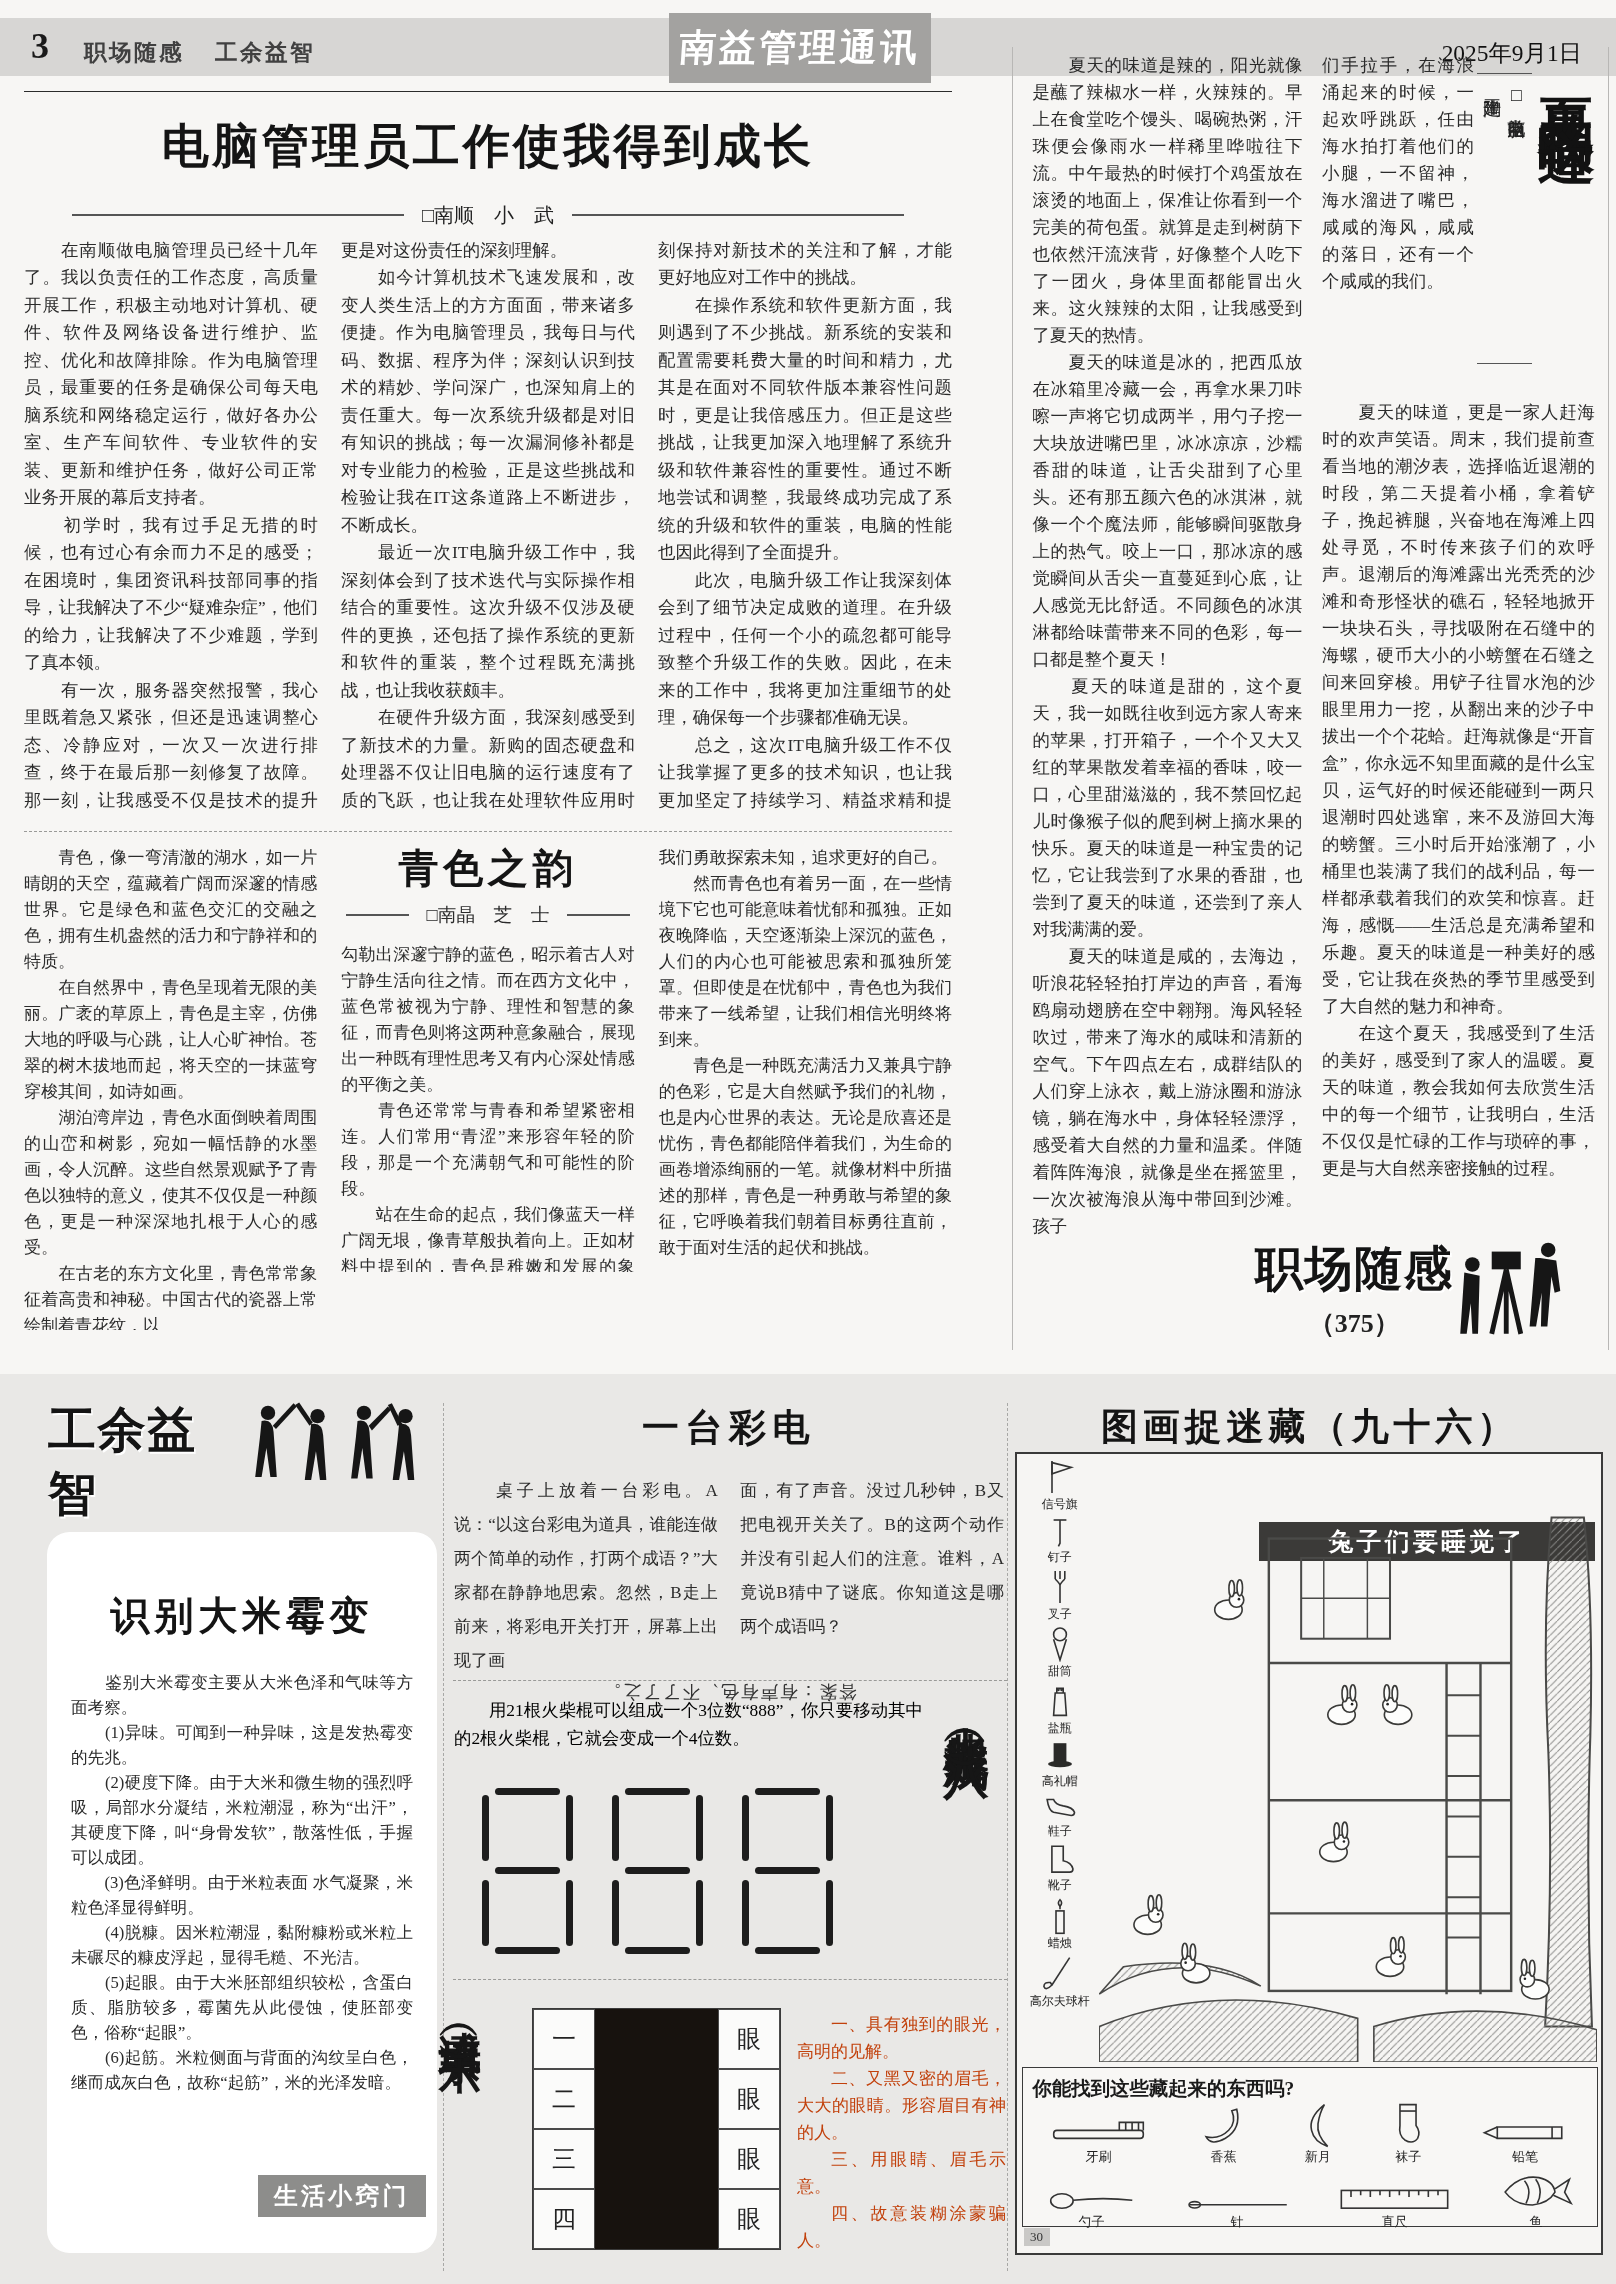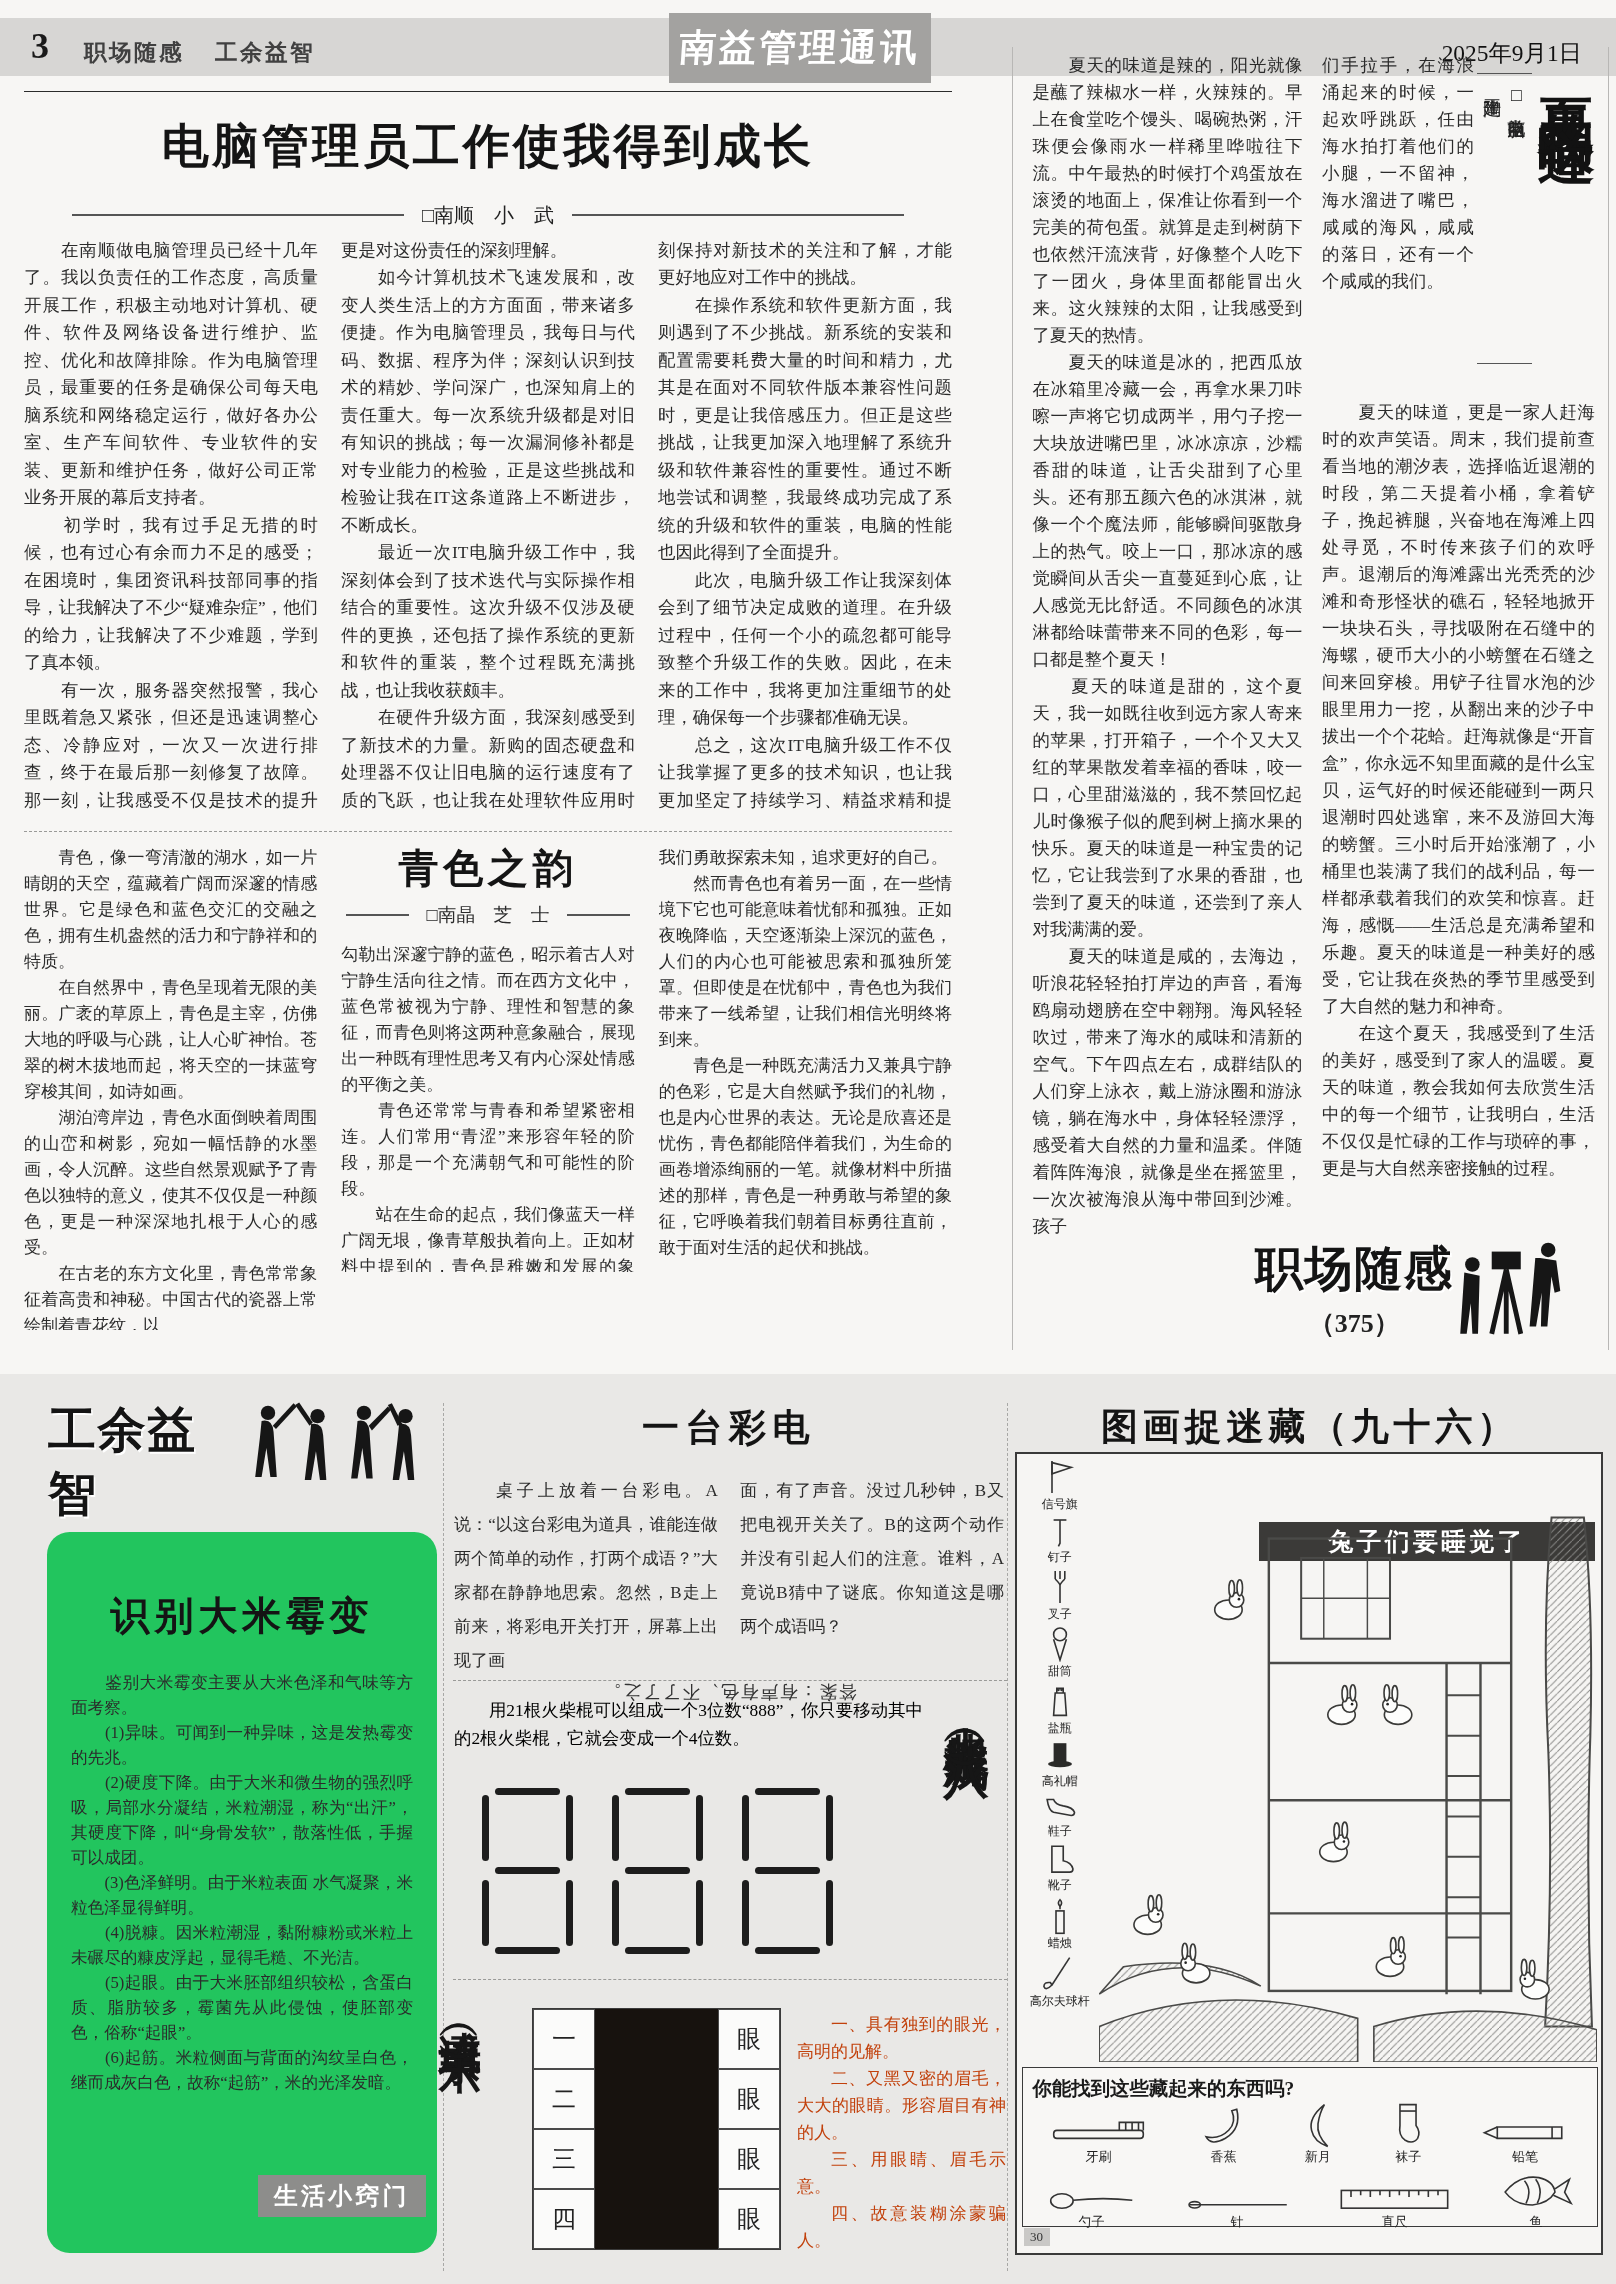--- a/index.html
+++ b/index.html
@@ -48,21 +48,21 @@
   .badge{position:absolute;display:flex;align-items:flex-start;}
   .badge .btxt{font-size:48px;font-weight:bold;letter-spacing:1.6px;color:#141414;
                text-shadow:0 0 1.6px #fff, 1.6px 1.6px 0 #fff;}
   .badge .bnum{font-size:26px;font-weight:bold;margin-top:4.8px;text-align:center;}
   .badge svg{fill:#161616;}
   
   .bottom{position:absolute;left:0;top:1374px;width:1616px;height:910px;background:#e9e8e6;}
   .vd1{position:absolute;left:443px;top:29px;height:868px;}
   .vd2{position:absolute;left:1007px;top:29px;height:868px;}
   
-  .ricebox{position:absolute;left:47px;top:158px;width:390px;height:721px;background:#22c55e;border-radius:22.6px;
+  .ricebox{position:absolute;left:47px;top:158px;width:390px;height:721px;background:#ffffff;border-radius:22.6px;
            padding:27.5px 24px;box-sizing:border-box;overflow:hidden;}
   .rice-title{text-align:center;font-size:39px;font-weight:bold;letter-spacing:4.8px;margin:29px 0 27.5px 0;color:#141414;}
   .ricebox p{margin:0;font-size:16.6px;line-height:25px;text-align:justify;color:#2b2b2b;}
   .tiptab{position:absolute;right:11.3px;bottom:36px;background:#8d8d8b;color:#fff;font-size:24px;font-weight:bold;
           letter-spacing:3.2px;padding:4.8px 16px;}
   
   .tv{position:absolute;left:454px;top:29px;width:550px;}
   .tv-title{text-align:center;font-size:37px;font-weight:bold;letter-spacing:6.5px;color:#141414;}
   .tv-cols{display:flex;gap:22.6px;margin-top:21px;}
   .tv-cols .col{flex:1;height:204px;overflow:hidden;font-size:17px;line-height:34px;color:#2b2b2b;}

